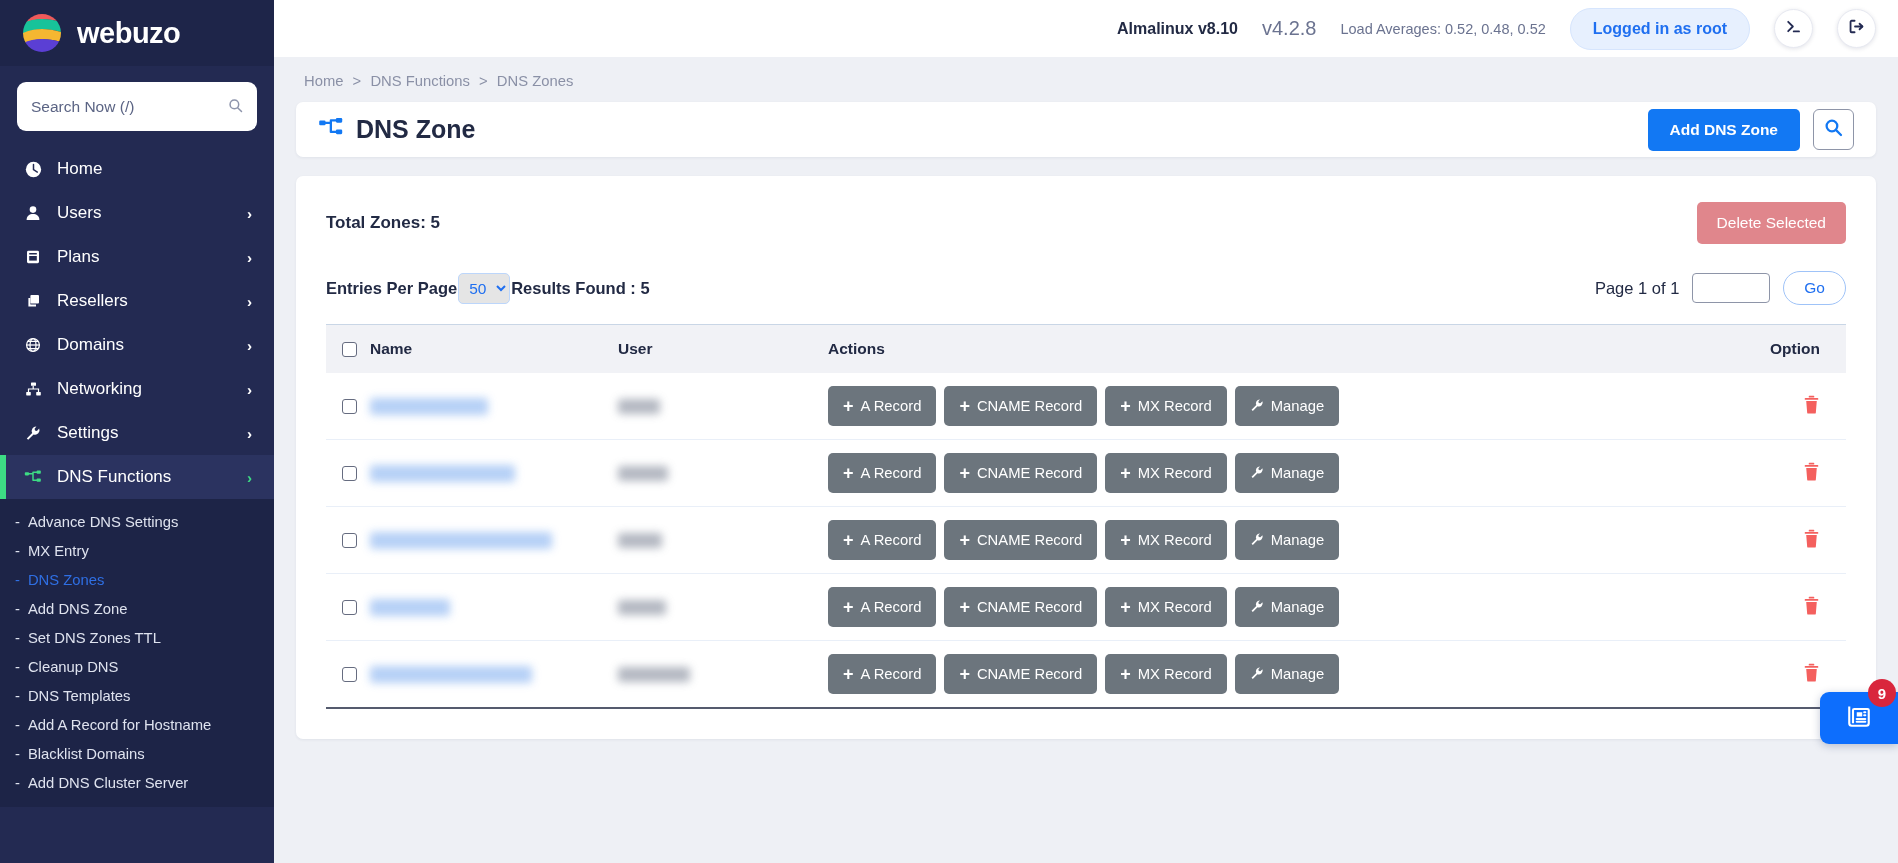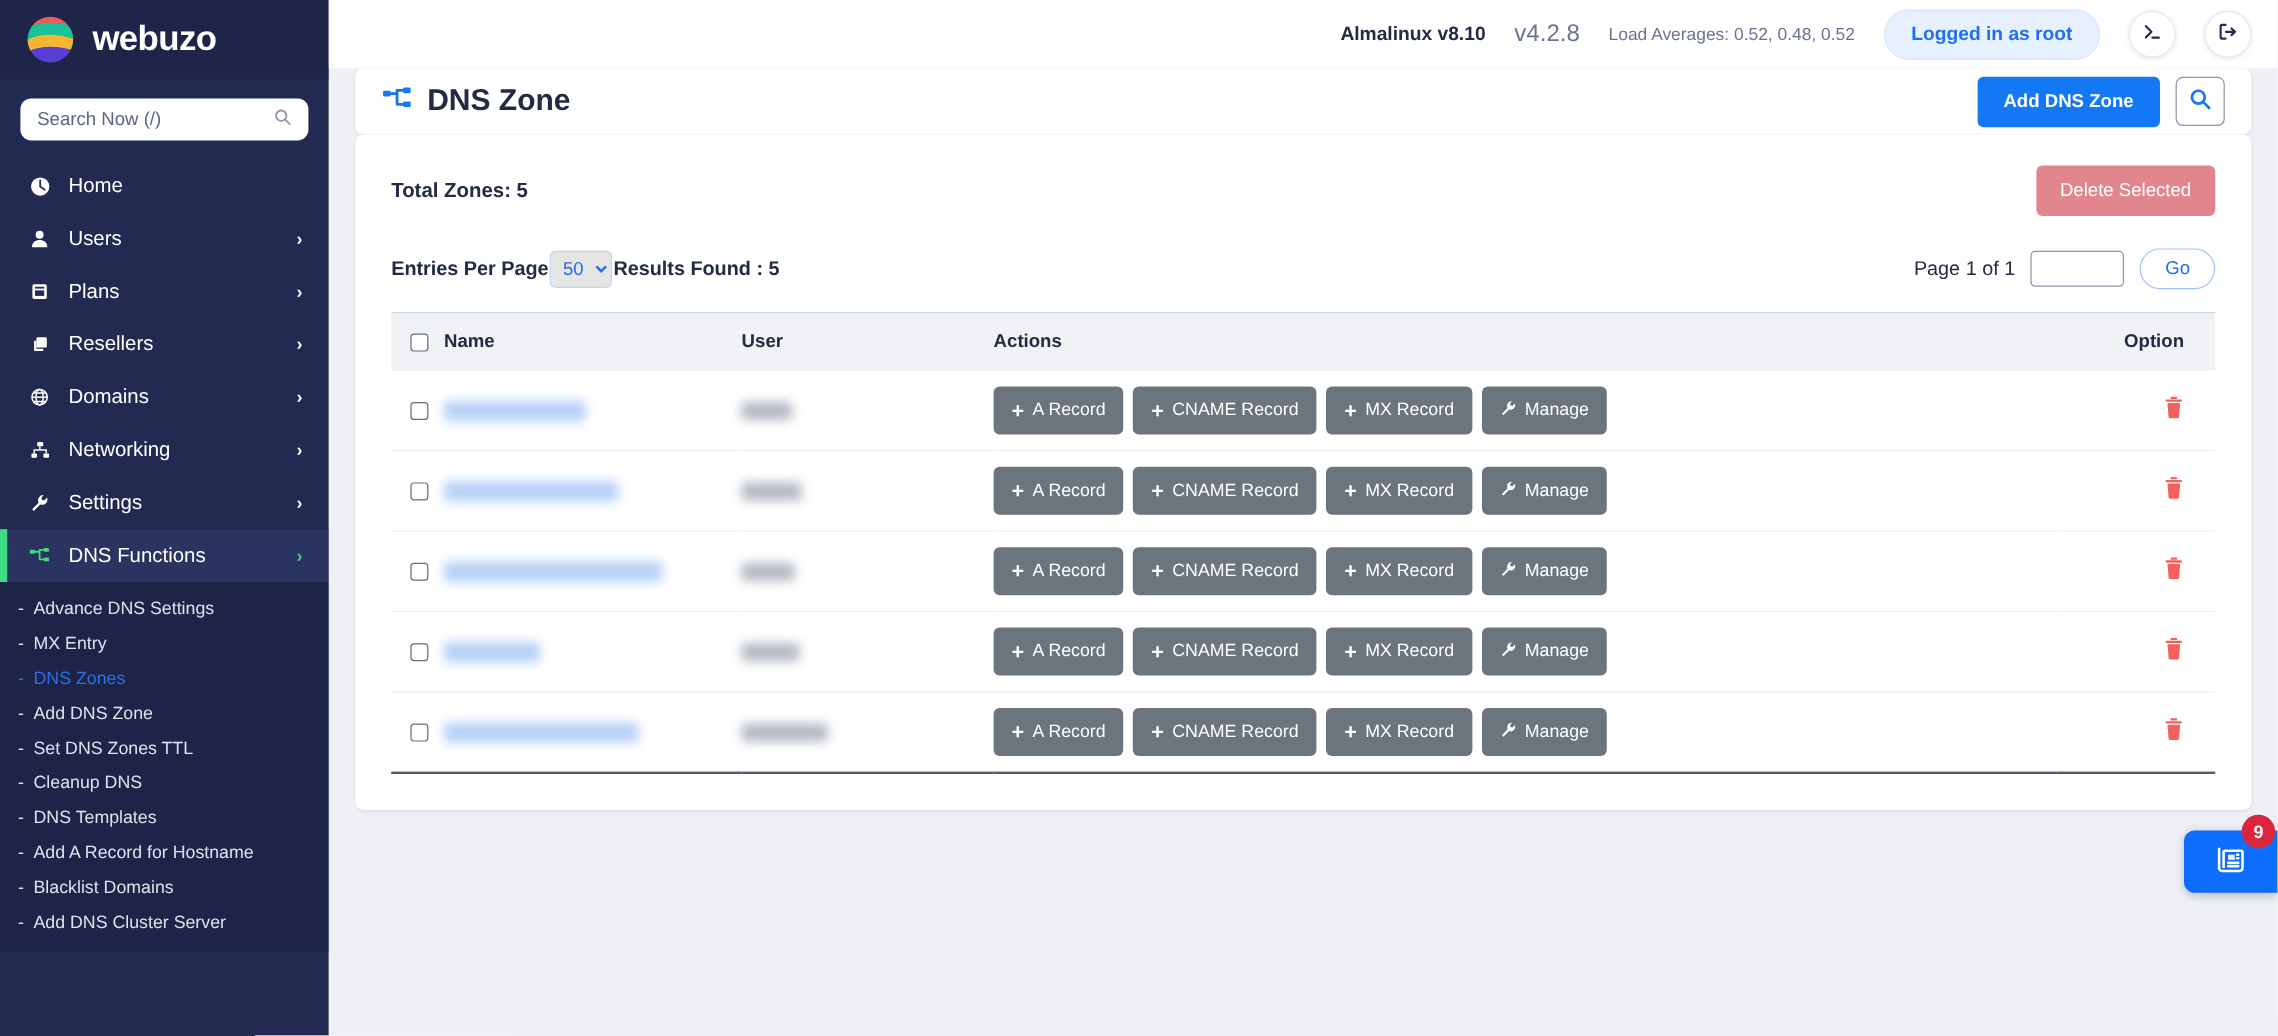--- a/index.html
+++ b/index.html
@@ -20,21 +20,21 @@
   .logo-bar {
     height: 66px; display: flex; align-items: center;
     padding-left: 20px; gap: 13px;
     background: #1e2549;
   }
   .logo-mark { width: 44px; height: 44px; position: relative; }
   .logo-text { font-size: 29px; color: #fff; font-weight: 700; letter-spacing: -0.5px; }
 
   .search-wrap { padding: 16px 17px 6px 17px; }
   .search-box {
-    background: #fff; border-radius: 9px; height: 35px;
+    background: #fff; border-radius: 9px; height: 49px;
     display: flex; align-items: center; padding: 0 14px;
     justify-content: space-between;
   }
   .search-box .ph { color: #5b6484; font-size: 15.5px; }
   .search-box .mag { color: #8d94ab; font-size: 15px; }
 
   .nav { margin-top: 10px; }
   .nav-item {
     display: flex; align-items: center; height: 44px;
     padding: 0 22px 0 22px; gap: 13px; position: relative;
@@ -90,21 +90,21 @@
   .crumbs span { cursor: pointer; }
   .crumb-sep { margin: 0 5px; }
 
   .content { padding: 0 22px; }
   .card {
     background: #fff; border-radius: 7px;
     box-shadow: 0 1px 3px rgba(40,50,90,.07);
   }
   .card.title-card {
     height: 55px; display: flex; align-items: center;
-    justify-content: space-between; padding: 0 22px; 
+    justify-content: space-between; padding: 0 22px; margin-bottom: 19px;
   }
   .page-title { display: flex; align-items: center; gap: 12px; }
   .page-title .ttl { font-size: 25px; color: #222a44; font-weight: 700; }
   .btn-primary {
     background: #1278f3; color: #fff; border: none; border-radius: 5px;
     padding: 12px 22px; font-size: 15.5px; font-weight: 700; cursor: pointer;
   }
   .btn-icon-box {
     width: 41px; height: 41px; border: 1px solid #8e95a8; border-radius: 6px;
     background: #fff; display: flex; align-items: center; justify-content: center;
@@ -394,20 +394,27 @@
         <span>
           <svg width="17" height="17" viewBox="0 0 16 16" fill="none" stroke="#232a52" stroke-width="1.7" stroke-linecap="round" stroke-linejoin="round">
             <path d="M6.2 2.6 H3.4 a1 1 0 0 0-1 1 v8.8 a1 1 0 0 0 1 1 H6.2"></path>
             <line x1="6.6" y1="8" x2="13.4" y2="8"></line>
               <polyline points="10.9,5.4 13.6,8 10.9,10.6"></polyline>
           </svg>
         </span>
       </span>
     </header>
 
+    <div class="crumbs">
+      <span>Home</span>
+      <span class="crumb-sep">&gt;</span>
+      <span>DNS Functions</span>
+      <span class="crumb-sep">&gt;</span>
+      <span>DNS Zones</span>
+    </div>
 
     <div class="content">
 
       <div class="card title-card">
         <div class="page-title">
           <span>
             <svg width="26" height="23" viewBox="0 0 18 16" fill="#1278f3">
               <rect x=".8" y="3.2" width="4.4" height="3.3" rx=".8"></rect>
               <rect x="12.4" y="1.4" width="4.4" height="3.3" rx=".8"></rect>
               <rect x="12.4" y="9.4" width="4.4" height="3.3" rx=".8"></rect>

